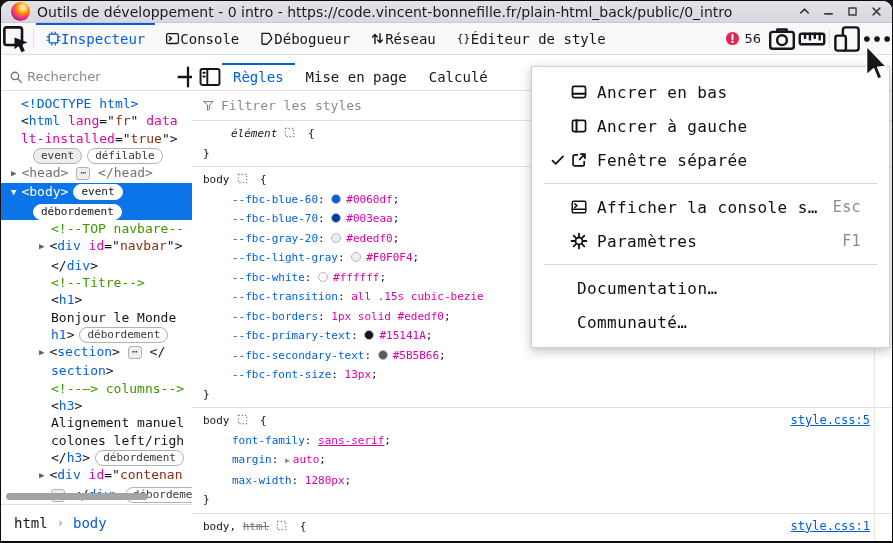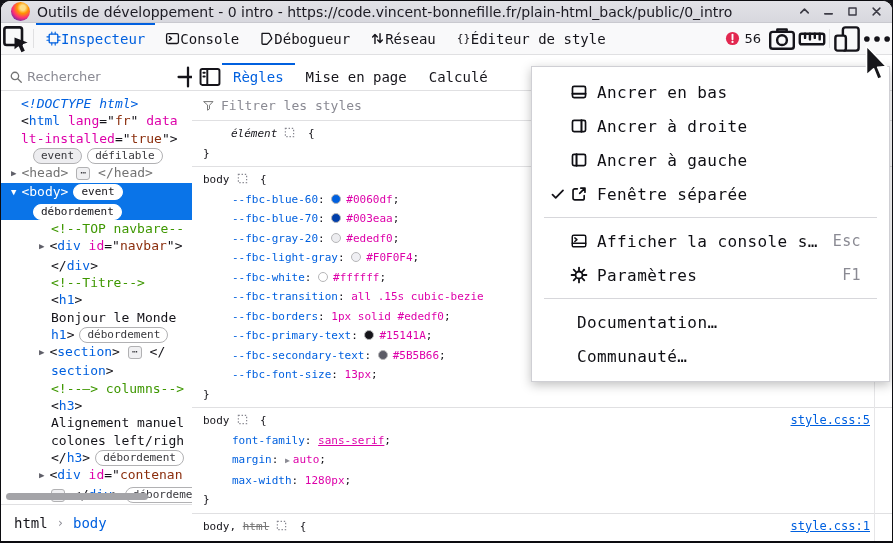--- a/index.html
+++ b/index.html
@@ -45,21 +45,21 @@
   .leftpanel{position:absolute;top:0;bottom:0;left:0;width:227px;border-right:1px solid var(--border);
              background:#fff;box-sizing:border-box;overflow:hidden;}
   .searchrow{height:28px;border-bottom:1px solid var(--border);display:flex;align-items:center;
              padding-left:8px;box-sizing:border-box;}
   .searchrow .ic{width:14px;height:14px;}
   .searchinput{all:unset;flex:1;min-width:0;font-size:13px;padding:0 4px;color:var(--ink);}
   .searchinput::placeholder{color:#8a8a93;}
   #tree{padding-top:4px;font-family:"DejaVu Sans Mono",monospace;font-size:13px;line-height:17.3px;}
   .trow{white-space:nowrap;overflow:hidden;}
   .trow.sel{background:var(--selection);}
-  .k-doctype{color:var(--accent);font-style:italic;}
+  .k-doctype{color:var(--accent);}
   .k-pun,.k-txt{color:var(--ink);}
   .k-tag{color:var(--accent);}
   .k-attr{color:var(--magenta);}
   .k-aval{color:var(--attrval);}
   .k-com{color:var(--comment);}
   .k-dim{color:var(--dim);}
   .k-arr{color:#5f5f68;font-size:9px;margin-right:5px;display:inline-block;transform:translateY(-1px);}
   .sel .k-pun,.sel .k-tag,.sel .k-arr,.sel .k-txt{color:#fff;}
   .badge{display:inline-block;border:1px solid #b1b1b3;background:#fff;border-radius:9px;
          padding:0 7px;font-size:11px;line-height:14px;color:#38383d;margin-left:5px;vertical-align:1px;}
@@ -379,31 +379,20 @@
           </svg>
         </span>
         <span class="mlabel">Ancrer en bas</span>
         <span class="mspace"></span>
       </div>
       <div class="mitem">
         <span class="mcheck"></span>
         <span class="ic">
           <svg viewBox="0 0 16 16" stroke="currentColor" fill="none" stroke-linecap="round" stroke-linejoin="round" stroke-width="1.5">
             <rect x="2.2" y="3" width="11.6" height="10" rx="1.4"></rect>
-            <path d="M10.2 3v10" stroke-width="1.8"></path>
-          </svg>
-        </span>
-        <span class="mlabel">Ancrer à droite</span>
-        <span class="mspace"></span>
-      </div>
-      <div class="mitem">
-        <span class="mcheck"></span>
-        <span class="ic">
-          <svg viewBox="0 0 16 16" stroke="currentColor" fill="none" stroke-linecap="round" stroke-linejoin="round" stroke-width="1.5">
-            <rect x="2.2" y="3" width="11.6" height="10" rx="1.4"></rect>
             <path d="M5.8 3v10" stroke-width="1.8"></path>
           </svg>
         </span>
         <span class="mlabel">Ancrer à gauche</span>
         <span class="mspace"></span>
       </div>
       <div class="mitem">
         <span class="mcheck">
           <svg viewBox="0 0 16 16" stroke="currentColor" fill="none" stroke-linecap="round" stroke-linejoin="round" stroke-width="1.8">
             <path d="M2.5 8.6l3.2 3.2L13 4.4"></path>

